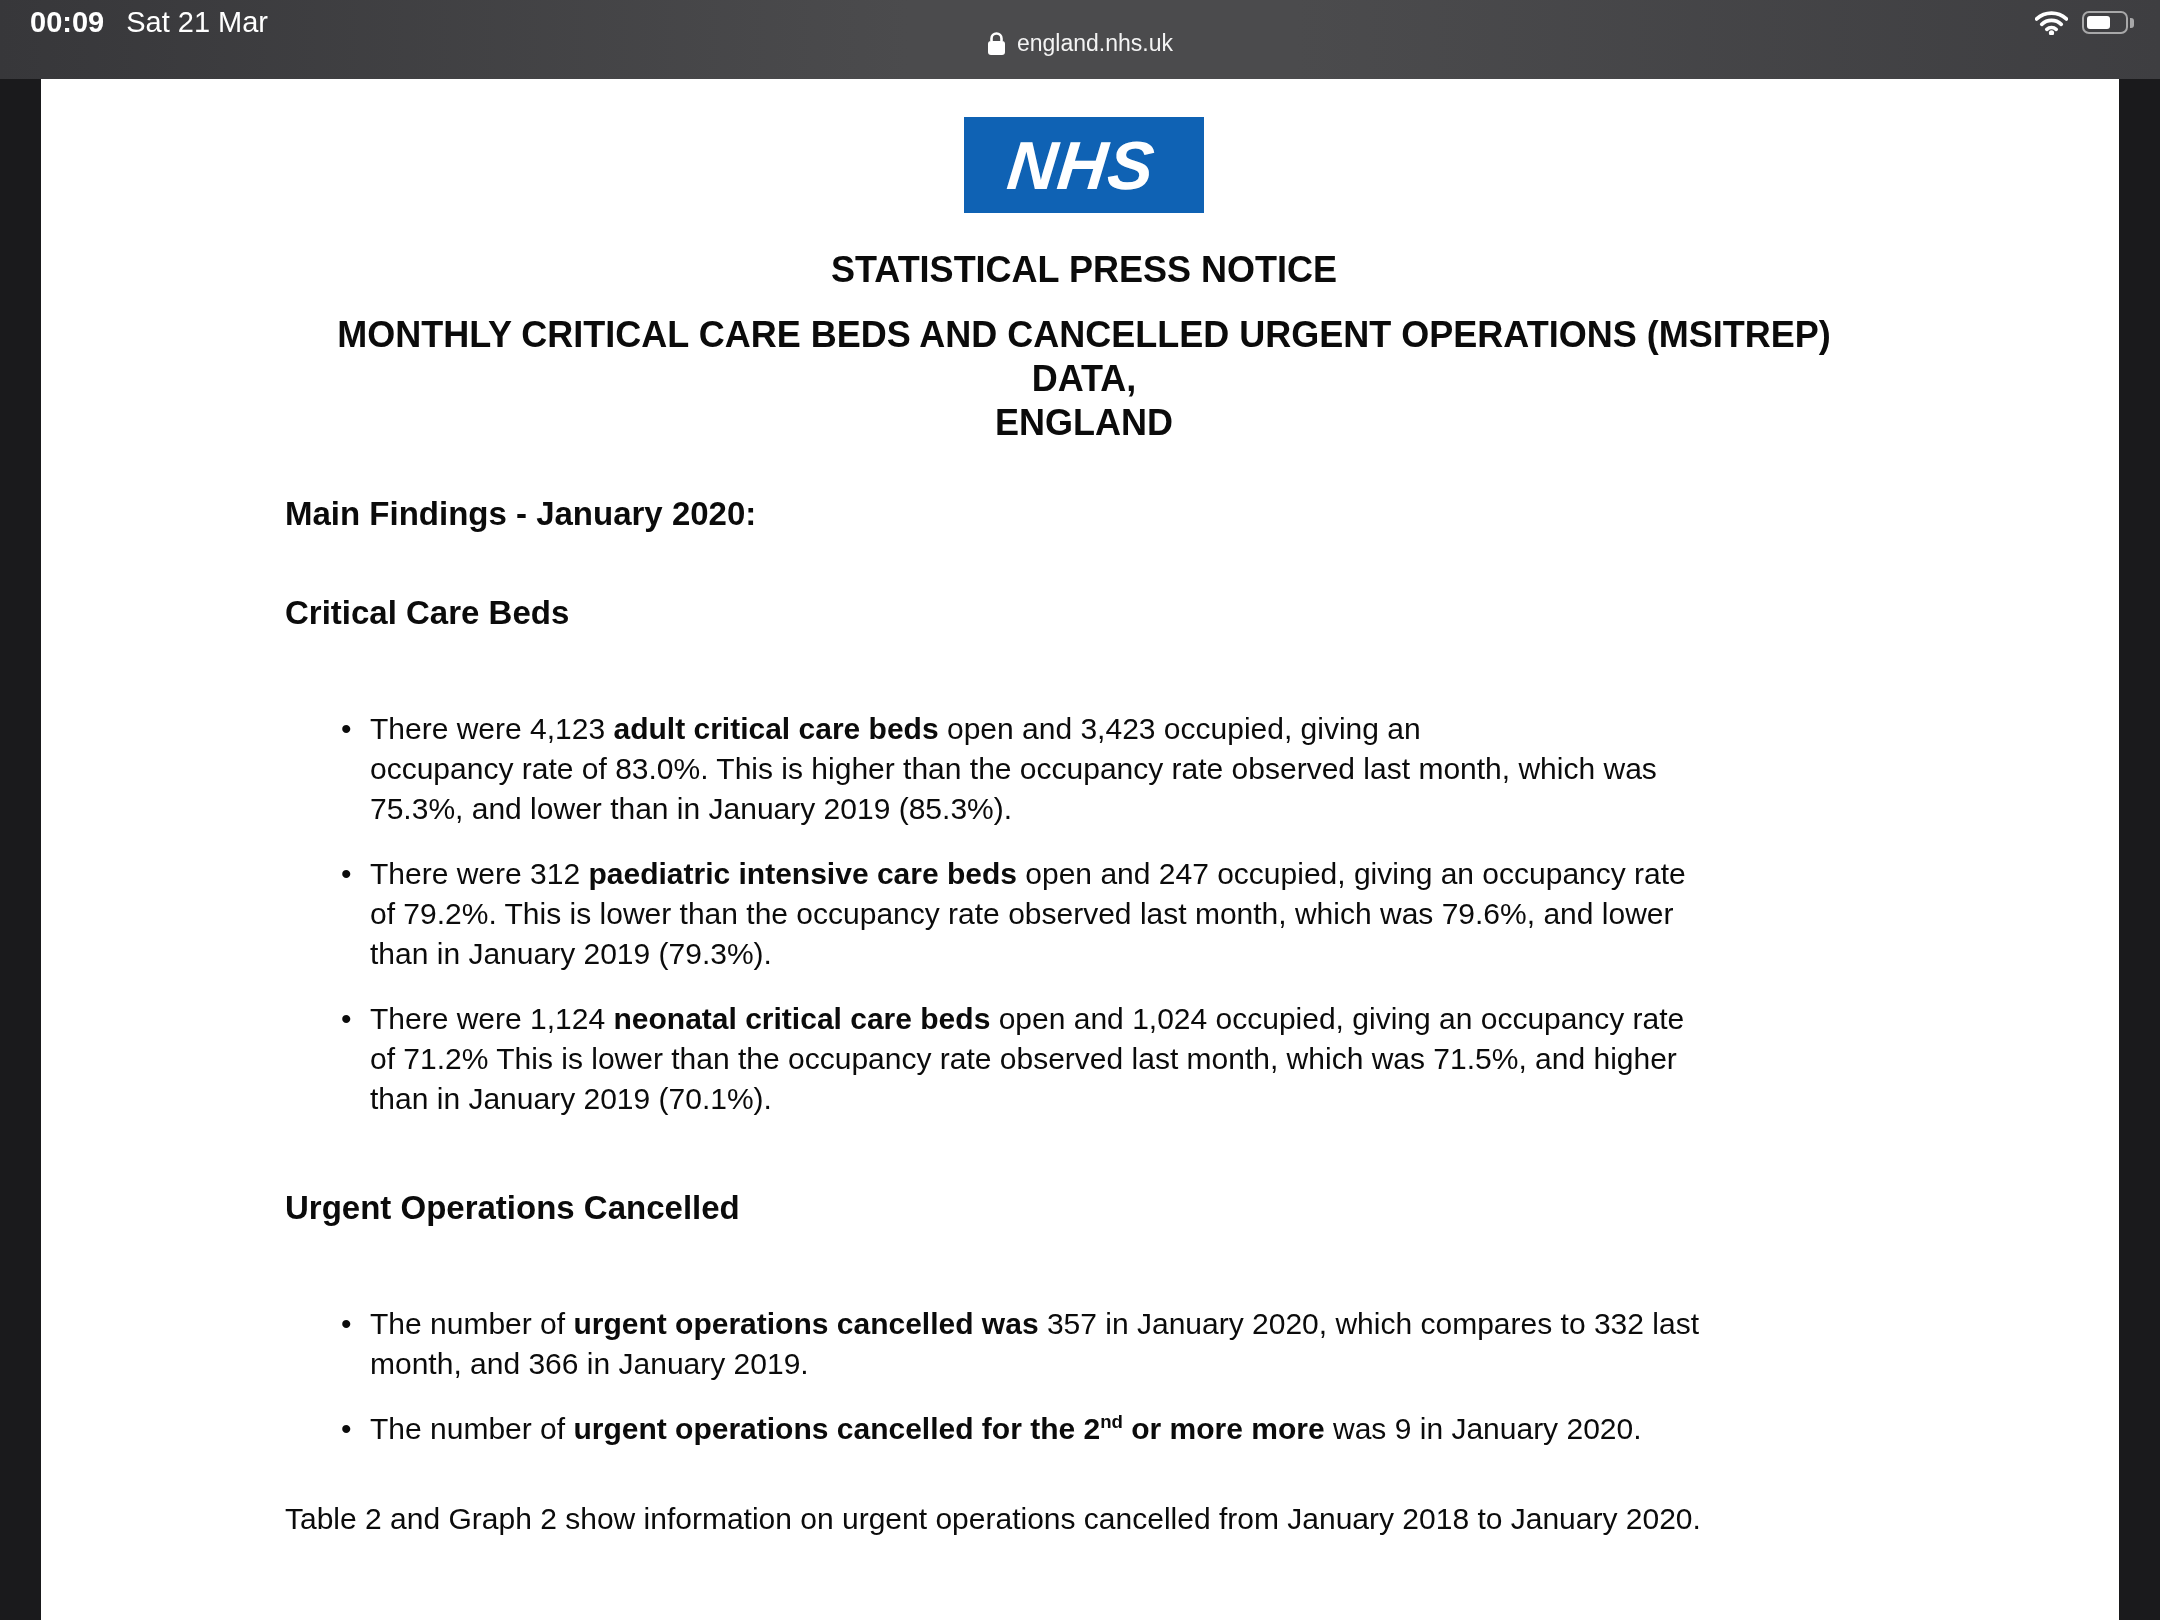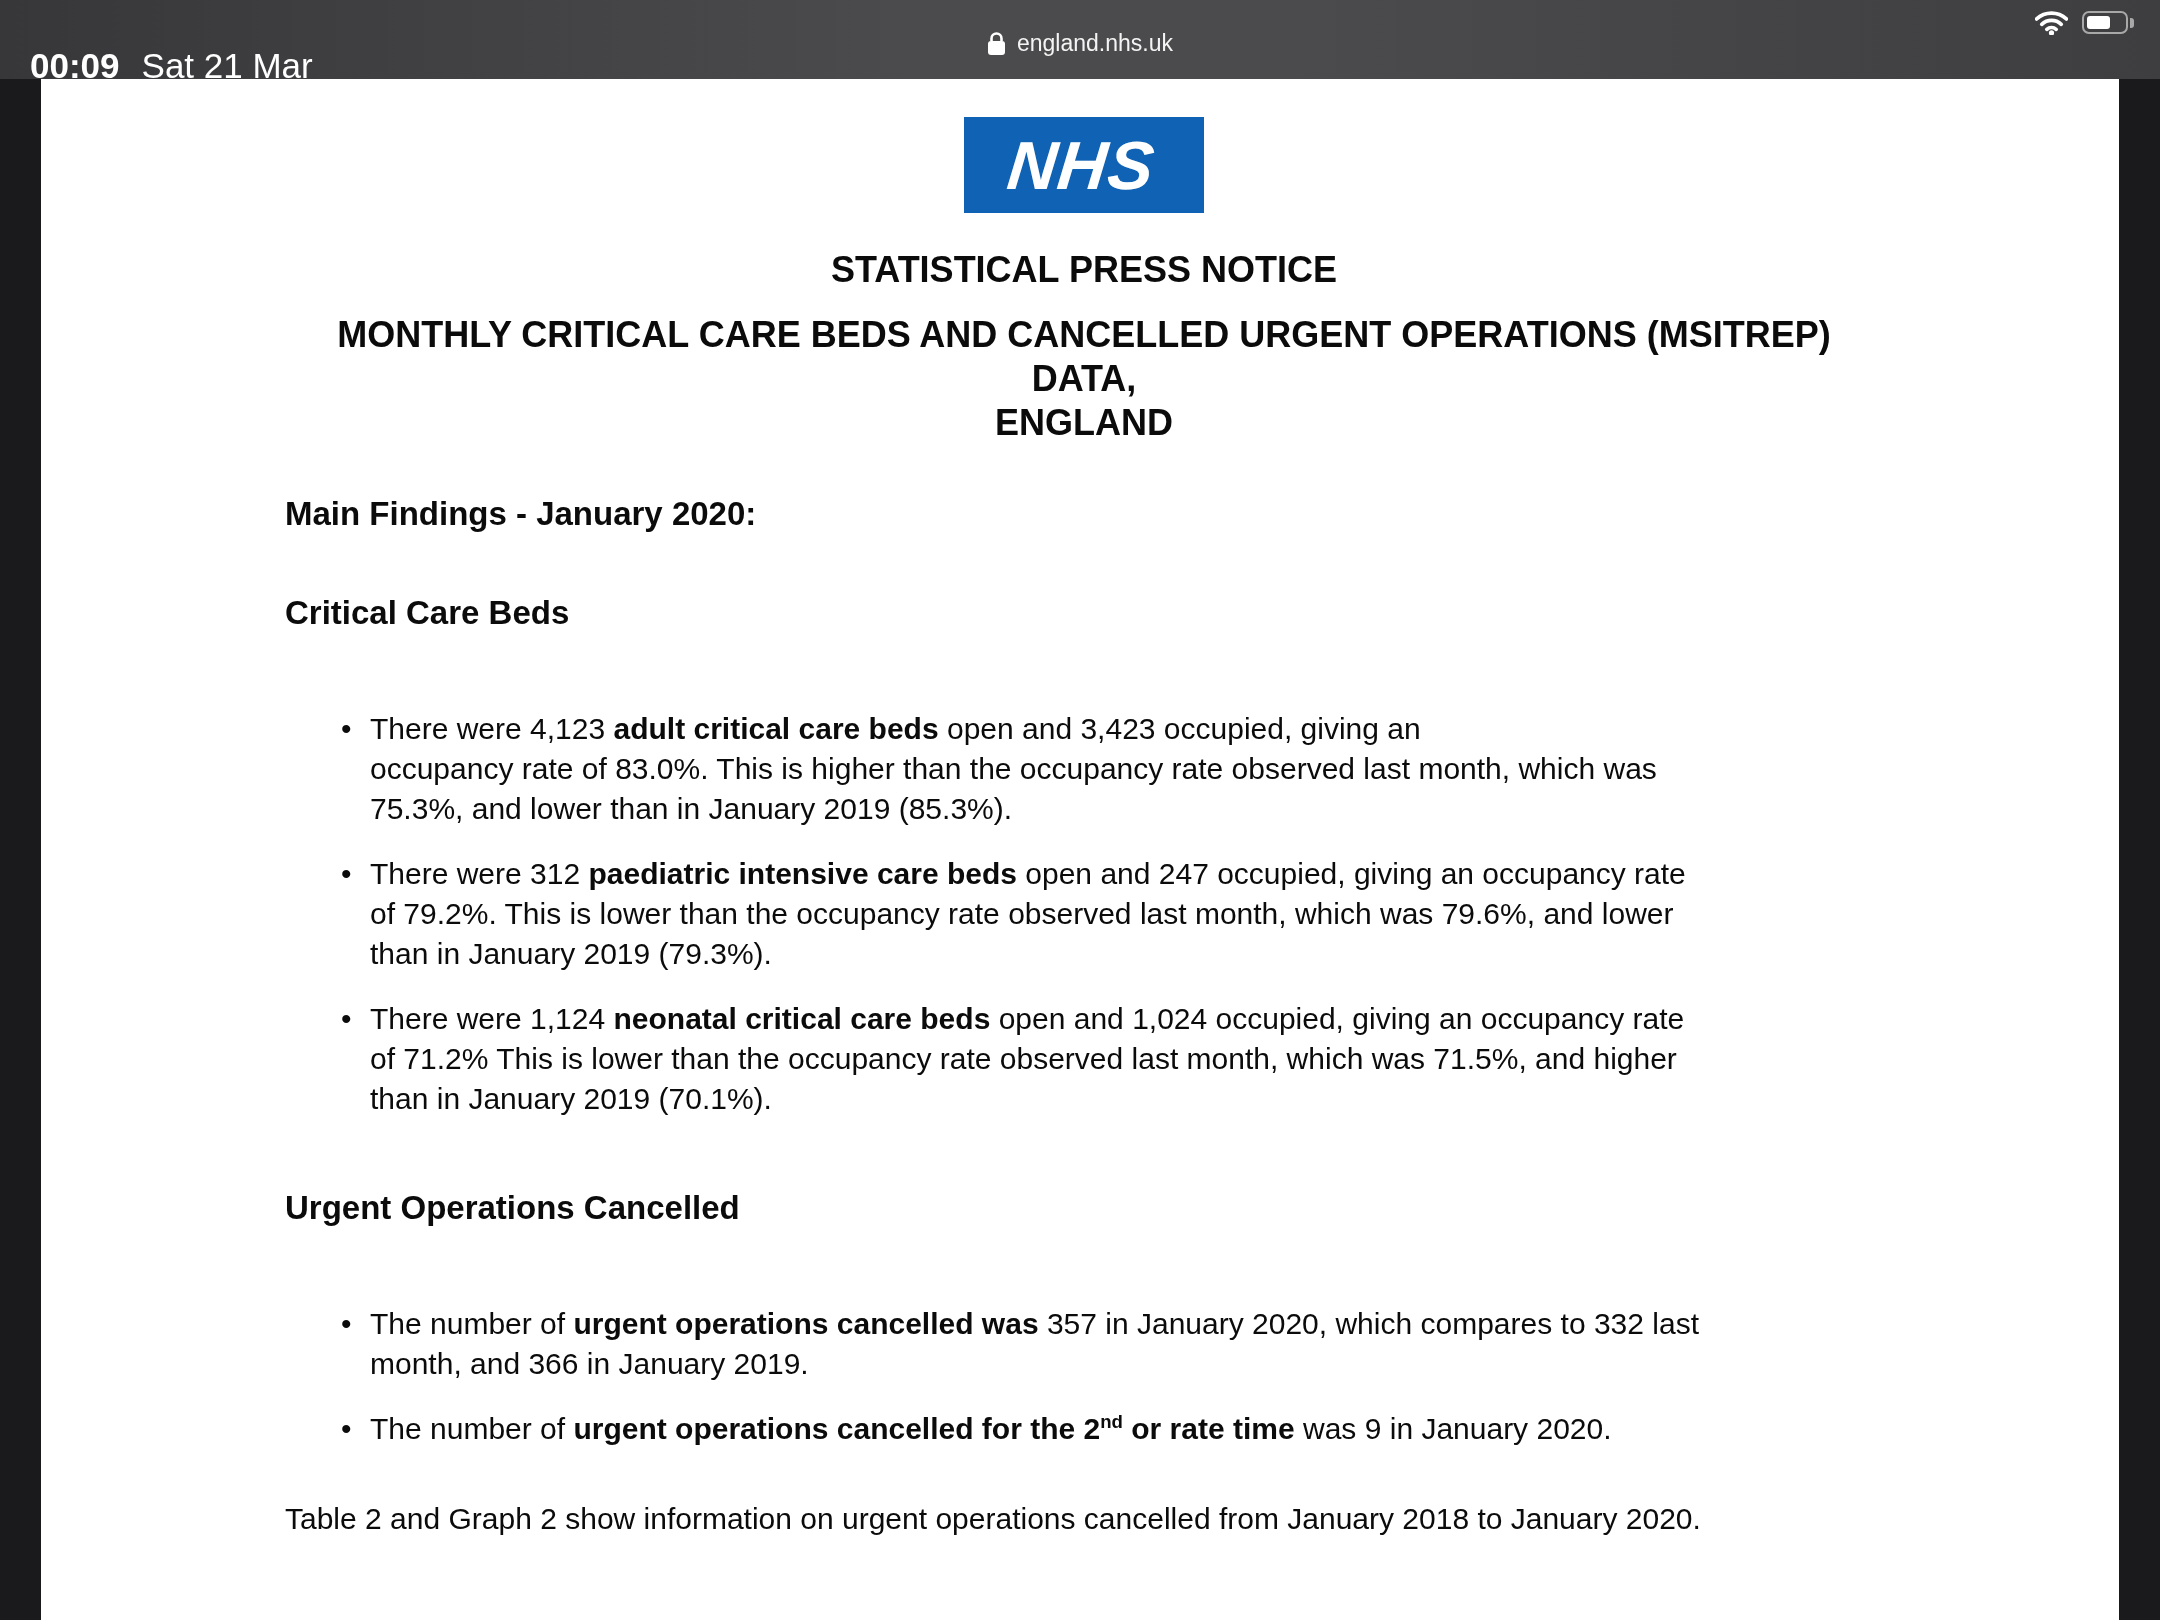--- a/index.html
+++ b/index.html
@@ -14,21 +14,21 @@
 
   
   .statusbar {
     position:absolute; top:0; left:0;
     width:2160px; height:79px;
     background:linear-gradient(90deg,#37373a 0%,#4b4b4d 42%,#4b4b4d 60%,#3e3e41 100%);
     color:#fff;
   }
   .status-left {
     position:absolute; top:5px; left:30px;
-    font-size:35px; line-height:34px; display:flex; gap:22px;margin-top:44px;
+    font-size:29px; line-height:34px; display:flex; gap:22px;
   }
   .clock { font-weight:700; }
   .status-date { font-weight:400; }
   .status-right {
     position:absolute; top:10px; right:26px;
     display:flex; align-items:center; gap:14px;
   }
   .wifi-icon svg { display:block; }
   .battery { display:flex; align-items:center; }
   .battery-body {
@@ -170,19 +170,19 @@
 of 71.2% This is lower than the occupancy rate observed last month, which was 71.5%, and higher
 than in January 2019 (70.1%).</span></li>
       </ul>
 
 
     <div class="sec-heading second">Urgent Operations Cancelled</div>
 
     <ul class="bullets">
         <li><span>The number of </span><span style="font-weight: 700;">urgent operations cancelled was</span><span> 357 in January 2020, which compares to 332 last
 month, and 366 in January 2019.</span></li>
-        <li><span>The number of </span><span style="font-weight: 700;">urgent operations cancelled for the 2</span><sup style="font-weight: 700;">nd</sup><span style="font-weight: 700;"> or rate time</span><span> was 9 in January 2020.</span></li>
+        <li><span>The number of </span><span style="font-weight: 700;">urgent operations cancelled for the 2</span><sup style="font-weight: 700;">nd</sup><span style="font-weight: 700;"> or more more</span><span> was 9 in January 2020.</span></li>
       </ul>
 
     <div class="sec-footer second">Table 2 and Graph 2 show information on urgent operations cancelled from January 2018 to January 2020.</div>
 
   </div>
 </div>
 
 </body></html>

